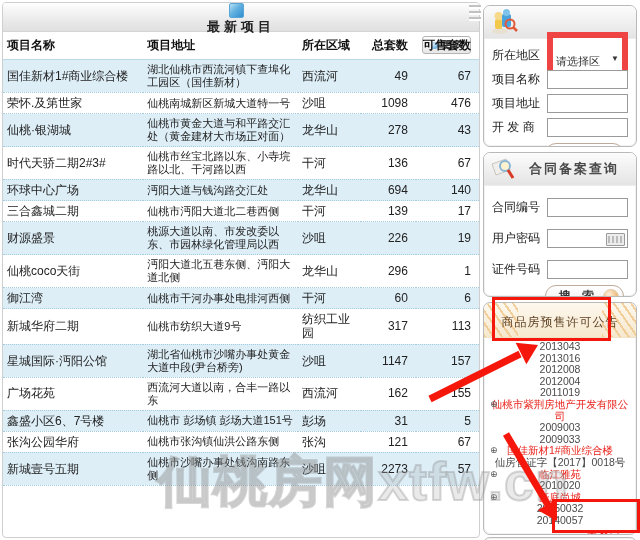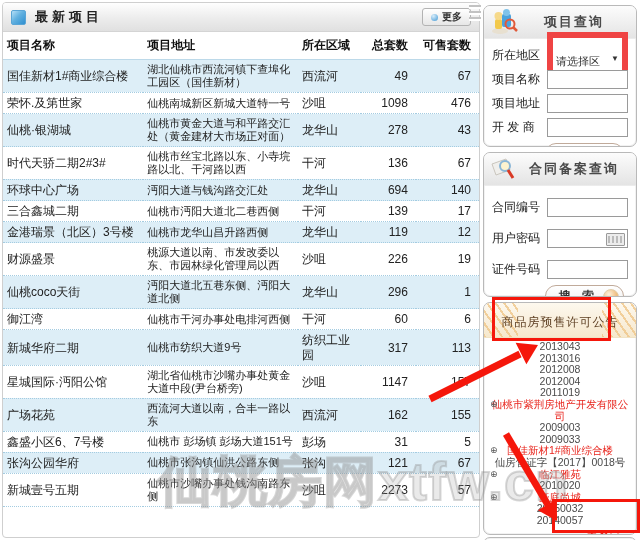--- a/index.html
+++ b/index.html
@@ -8,21 +8,21 @@
     background:#fff;
     font-family:"Liberation Sans","DejaVu Sans",sans-serif;
   }
   
   .left-panel{
     position:absolute;left:2px;top:2px;width:476px;height:534px;
     border:1px solid #cfcfcf;border-radius:4px;background:#fff;overflow:hidden;
   }
   .titlebar{
     height:28px;background:linear-gradient(#fefefe,#ececec 55%,#e0e0e0);
-    border-bottom:1px solid #d4d4d4;display:flex;align-items:center;padding:0 8px;
+    border-bottom:1px solid #d4d4d4;display:flex;align-items:center;padding:0 8px;flex-direction:column;
   }
   .tb-icon{
     width:13px;height:13px;border-radius:2px;flex:none;
     background:linear-gradient(135deg,#b7e0f7 0%,#62b1e0 45%,#2f8fd0 100%);
     border:1px solid #5aa5d6;margin-right:9px;
   }
   .tb-title{font-size:13px;font-weight:bold;color:#222;letter-spacing:4px;}
   .more-btn{
     margin-left:auto;display:flex;align-items:center;gap:4px;
     border:1px solid #b3b3b3;border-radius:3px;cursor:pointer;
@@ -201,27 +201,20 @@
           <td class="c-num">140</td>
         </tr>
         <tr>
           <td class="c-name">三合鑫城二期</td>
           <td class="c-addr">仙桃市沔阳大道北二巷西侧</td>
           <td class="c-region">干河</td>
           <td class="c-num">139</td>
           <td class="c-num">17</td>
         </tr>
         <tr>
-          <td class="c-name">金港瑞景（北区）3号楼</td>
-          <td class="c-addr">仙桃市龙华山昌升路西侧</td>
-          <td class="c-region">龙华山</td>
-          <td class="c-num">119</td>
-          <td class="c-num">12</td>
-        </tr>
-        <tr>
           <td class="c-name">财源盛景</td>
           <td class="c-addr">桃源大道以南、市发改委以东、市园林绿化管理局以西</td>
           <td class="c-region">沙咀</td>
           <td class="c-num">226</td>
           <td class="c-num">19</td>
         </tr>
         <tr>
           <td class="c-name">仙桃coco天街</td>
           <td class="c-addr">沔阳大道北五巷东侧、沔阳大道北侧</td>
           <td class="c-region">龙华山</td>
@@ -291,21 +284,20 @@
   <div class="box-header">
     <svg width="28" height="26" viewBox="0 0 28 26">
       <ellipse cx="10" cy="22" rx="8" ry="3" fill="#e8e0d0"></ellipse>
       <rect x="5" y="10" width="7" height="10" rx="2" fill="#f2c94c"></rect>
       <circle cx="8.5" cy="7" r="4" fill="#f6d98a"></circle>
       <rect x="12" y="5" width="9" height="13" rx="2" fill="#4aa3dd"></rect>
       <circle cx="16.5" cy="3.5" r="3.5" fill="#7fc3ea"></circle>
       <circle cx="20" cy="15" r="4.5" fill="none" stroke="#e05a3a" stroke-width="2"></circle>
       <line x1="23" y1="18" x2="27" y2="22" stroke="#e05a3a" stroke-width="2.5"></line>
     </svg>
-    <span class="box-title">项目查询</span>
   </div>
   <div class="form" id="ps-fields">
       <div class="frow">
         <span class="flabel">所在地区</span>
         <div class="fselect">
           <span>请选择区域</span>
           <span class="sel-arrow">▼</span>
         </div>
       </div>
       <div class="frow">

